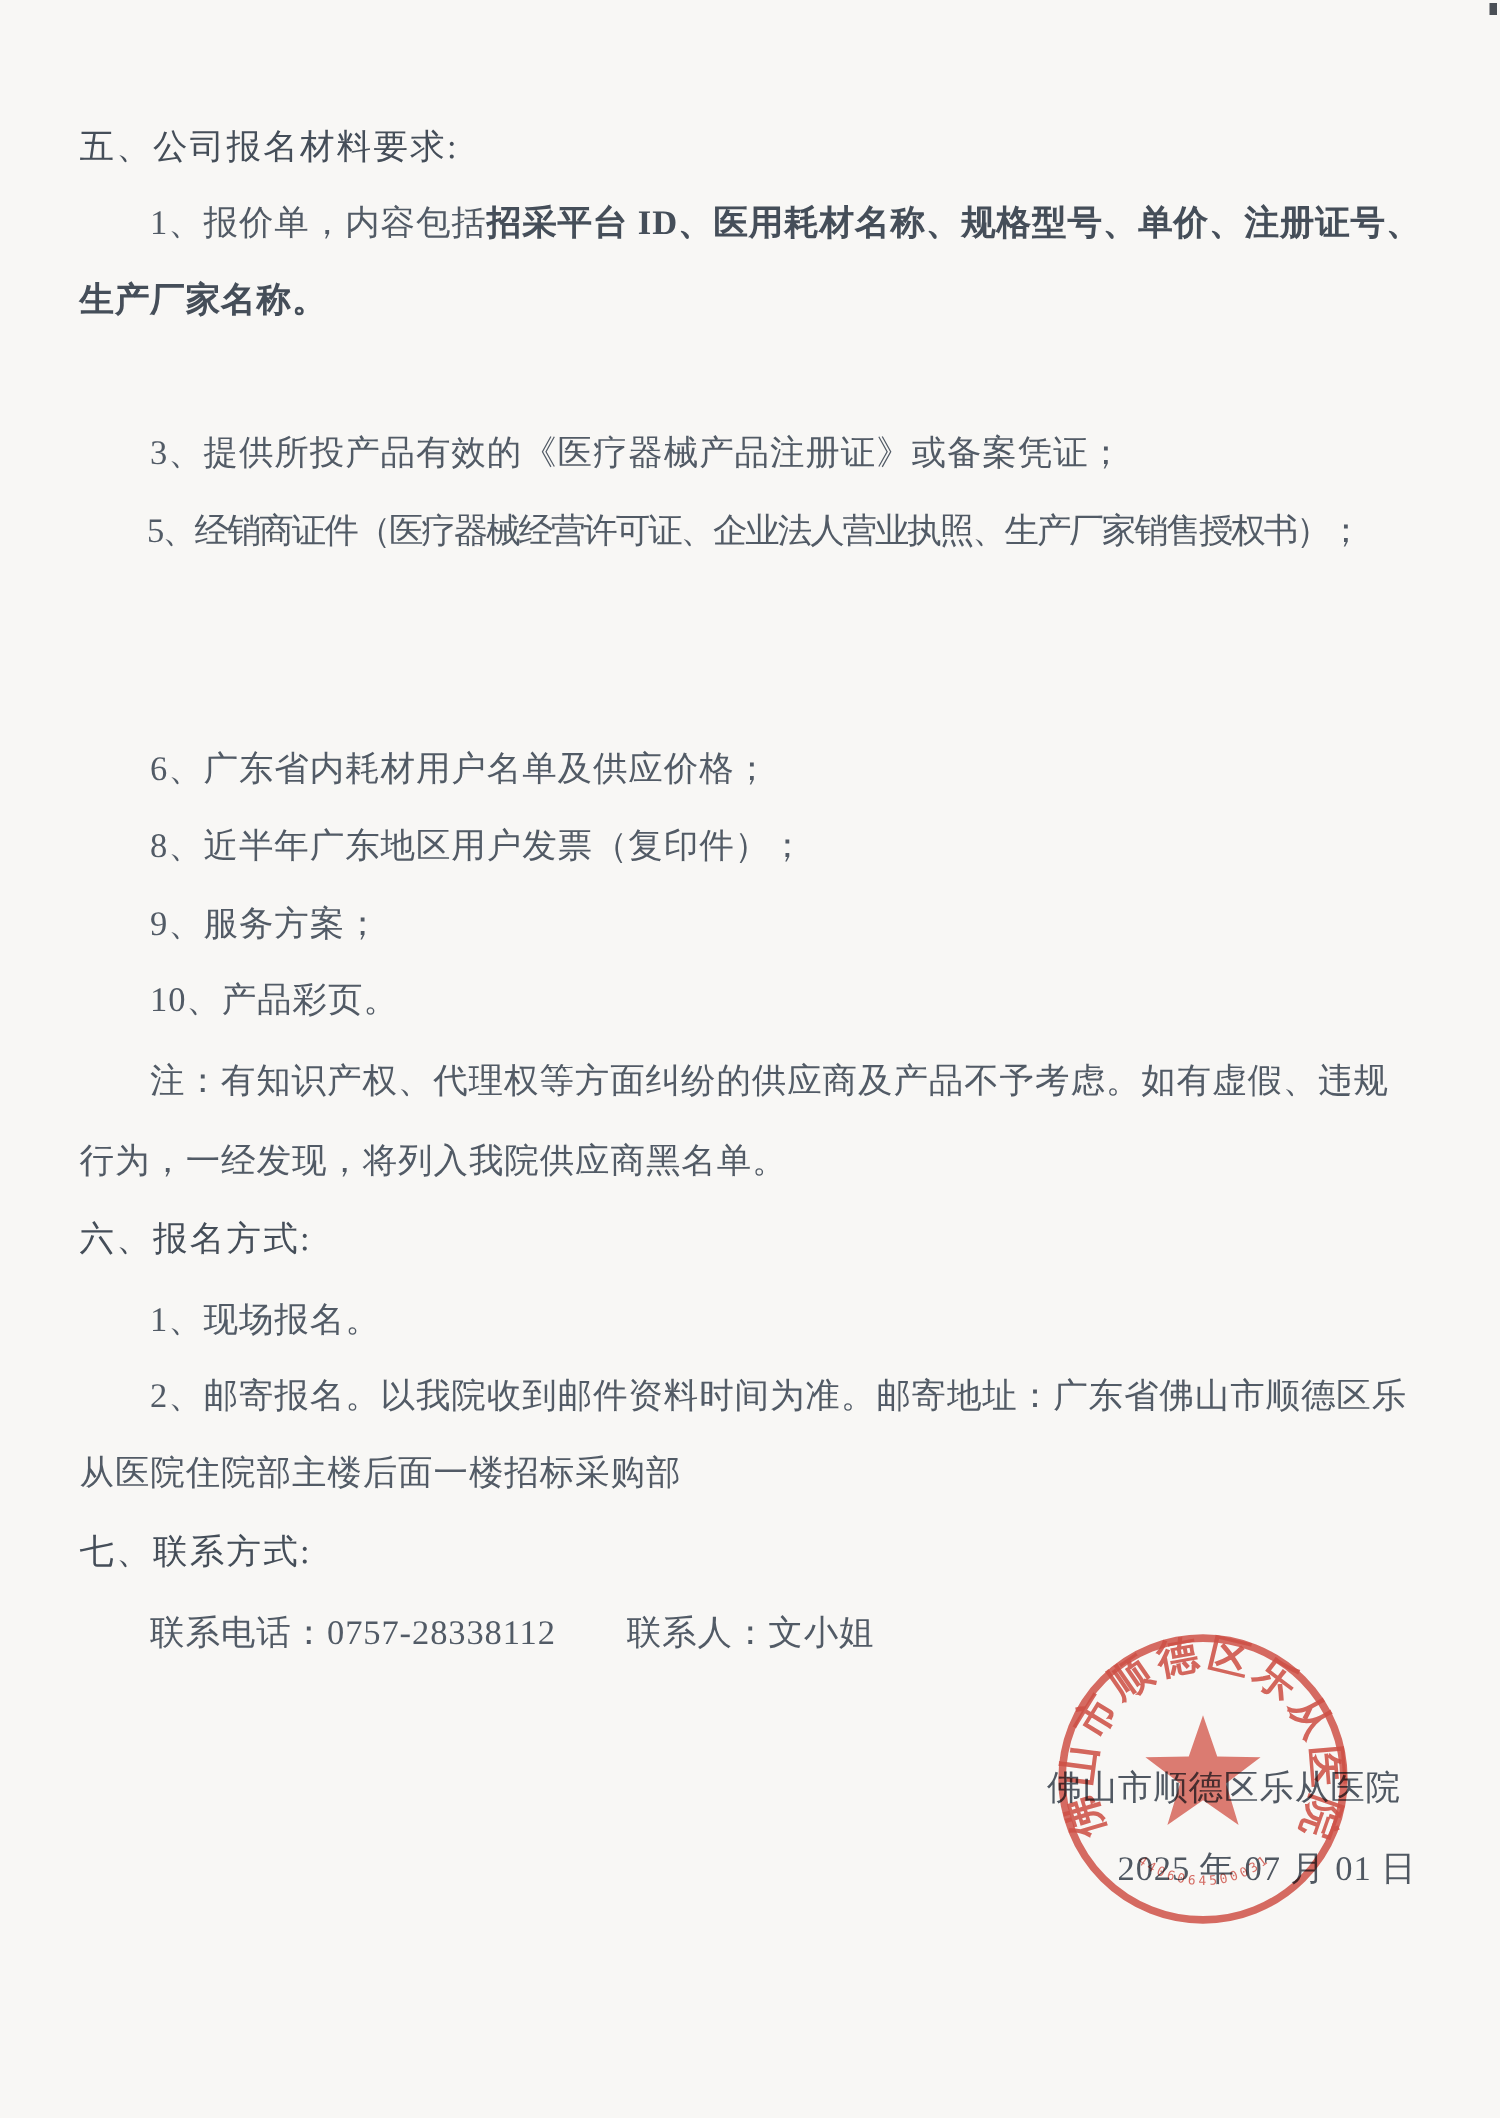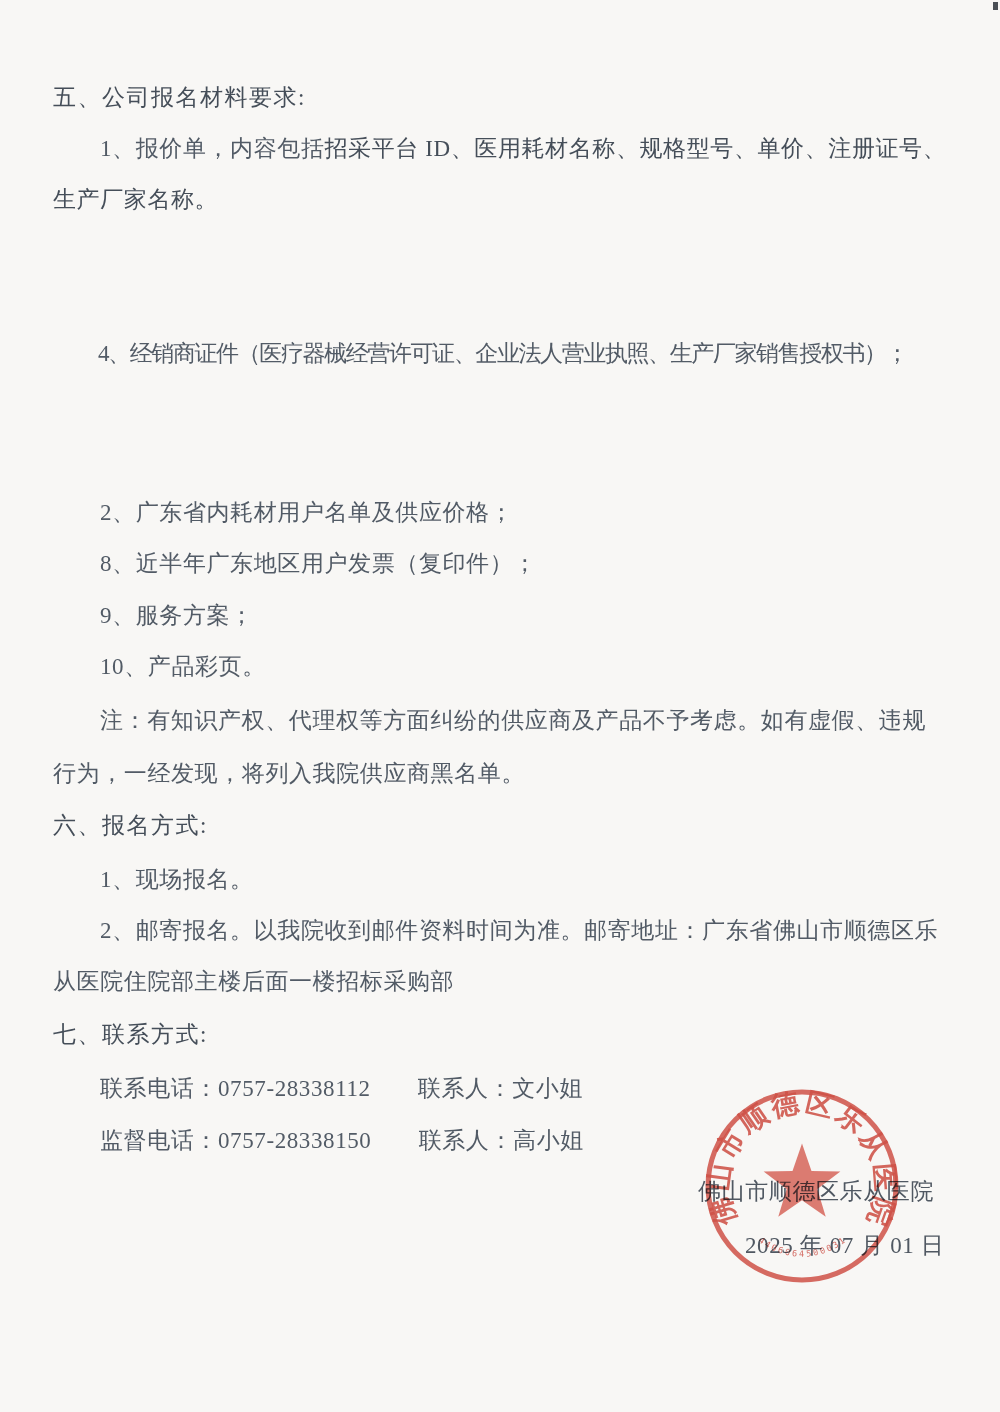--- a/index.html
+++ b/index.html
@@ -13,21 +13,21 @@
   }
   .page{position:absolute;inset:0;}
   .line{
     position:absolute;
     font-size:23px;
     line-height:1.2;
     white-space:nowrap;
     letter-spacing:0.6px;
   }
   .heading{font-weight:400;color:#454e59;letter-spacing:1.5px;}
-  .bold{font-weight:400;color:#454e59;}
+  .bold{font-weight:700;color:#454e59;}
   .tight{letter-spacing:-1.4px;}
   .sig{mix-blend-mode:multiply;}
   .stamp{
     position:absolute;
     left:701px;top:1085px;
     width:202px;height:202px;
     mix-blend-mode:multiply;
     opacity:.95;
     filter:blur(0.4px);
   }
@@ -56,26 +56,27 @@
 
   <div class="line heading" style="top:84px;left:53px">五、公司报名材料要求:</div>
 
   <div class="line" style="top:135px;left:100px">
     <span>1、报价单，内容包括</span><span class="bold">招采平台 ID、医用耗材名称、规格型号、单价、注册证号、</span>
   </div>
 
   <div class="line bold" style="top:186px;left:53px">生产厂家名称。</div>
 
 
+  <div class="line" style="top:288px;left:100px">3、提供所投产品有效的《医疗器械产品注册证》或备案凭证；</div>
 
-  <div class="line tight" style="top:340px;left:98px">4、经销商证件（医疗器械经营许可证、企业法人营业执照、生产厂家销售授权书）；</div>
+  <div class="line tight" style="top:340px;left:98px">5、经销商证件（医疗器械经营许可证、企业法人营业执照、生产厂家销售授权书）；</div>
 
 
 
-  <div class="line" style="top:499px;left:100px">2、广东省内耗材用户名单及供应价格；</div>
+  <div class="line" style="top:499px;left:100px">6、广东省内耗材用户名单及供应价格；</div>
 
   <div class="line" style="top:550px;left:100px">8、近半年广东地区用户发票（复印件）；</div>
 
   <div class="line" style="top:602px;left:100px">9、服务方案；</div>
 
   <div class="line" style="top:653px;left:100px">10、产品彩页。</div>
 
   <div class="line" style="top:707px;left:100px">注：有知识产权、代理权等方面纠纷的供应商及产品不予考虑。如有虚假、违规</div>
 
   <div class="line" style="top:760px;left:53px">行为，一经发现，将列入我院供应商黑名单。</div>
@@ -85,21 +86,20 @@
   <div class="line" style="top:866px;left:100px">1、现场报名。</div>
 
   <div class="line" style="top:917px;left:100px">2、邮寄报名。以我院收到邮件资料时间为准。邮寄地址：广东省佛山市顺德区乐</div>
 
   <div class="line" style="top:968px;left:53px">从医院住院部主楼后面一楼招标采购部</div>
 
   <div class="line heading" style="top:1021px;left:53px">七、联系方式:</div>
 
   <div class="line" style="top:1075px;left:100px">联系电话：0757-28338112　　联系人：文小姐</div>
 
-  <div class="line" style="top:1127px;left:100px">监督电话：0757-28338150　　联系人：高小姐</div>
 
   <div class="line sig" style="top:1178px;left:698px">佛山市顺德区乐从医院</div>
 
   <div class="line sig" style="top:1232px;left:745px">2025 年 07 月 01 日</div>
 
   <svg class="stamp" viewBox="0 0 200 200">
     <circle class="ring" cx="100" cy="100" r="93"></circle>
     <defs>
       <path id="arcTop" d="M 36.8 136.5 A 73 73 0 1 1 163.2 136.5" fill="none"></path>
       <path id="arcBottom" d="M 55 153.6 A 70 70 0 0 0 145 153.6" fill="none"></path>

